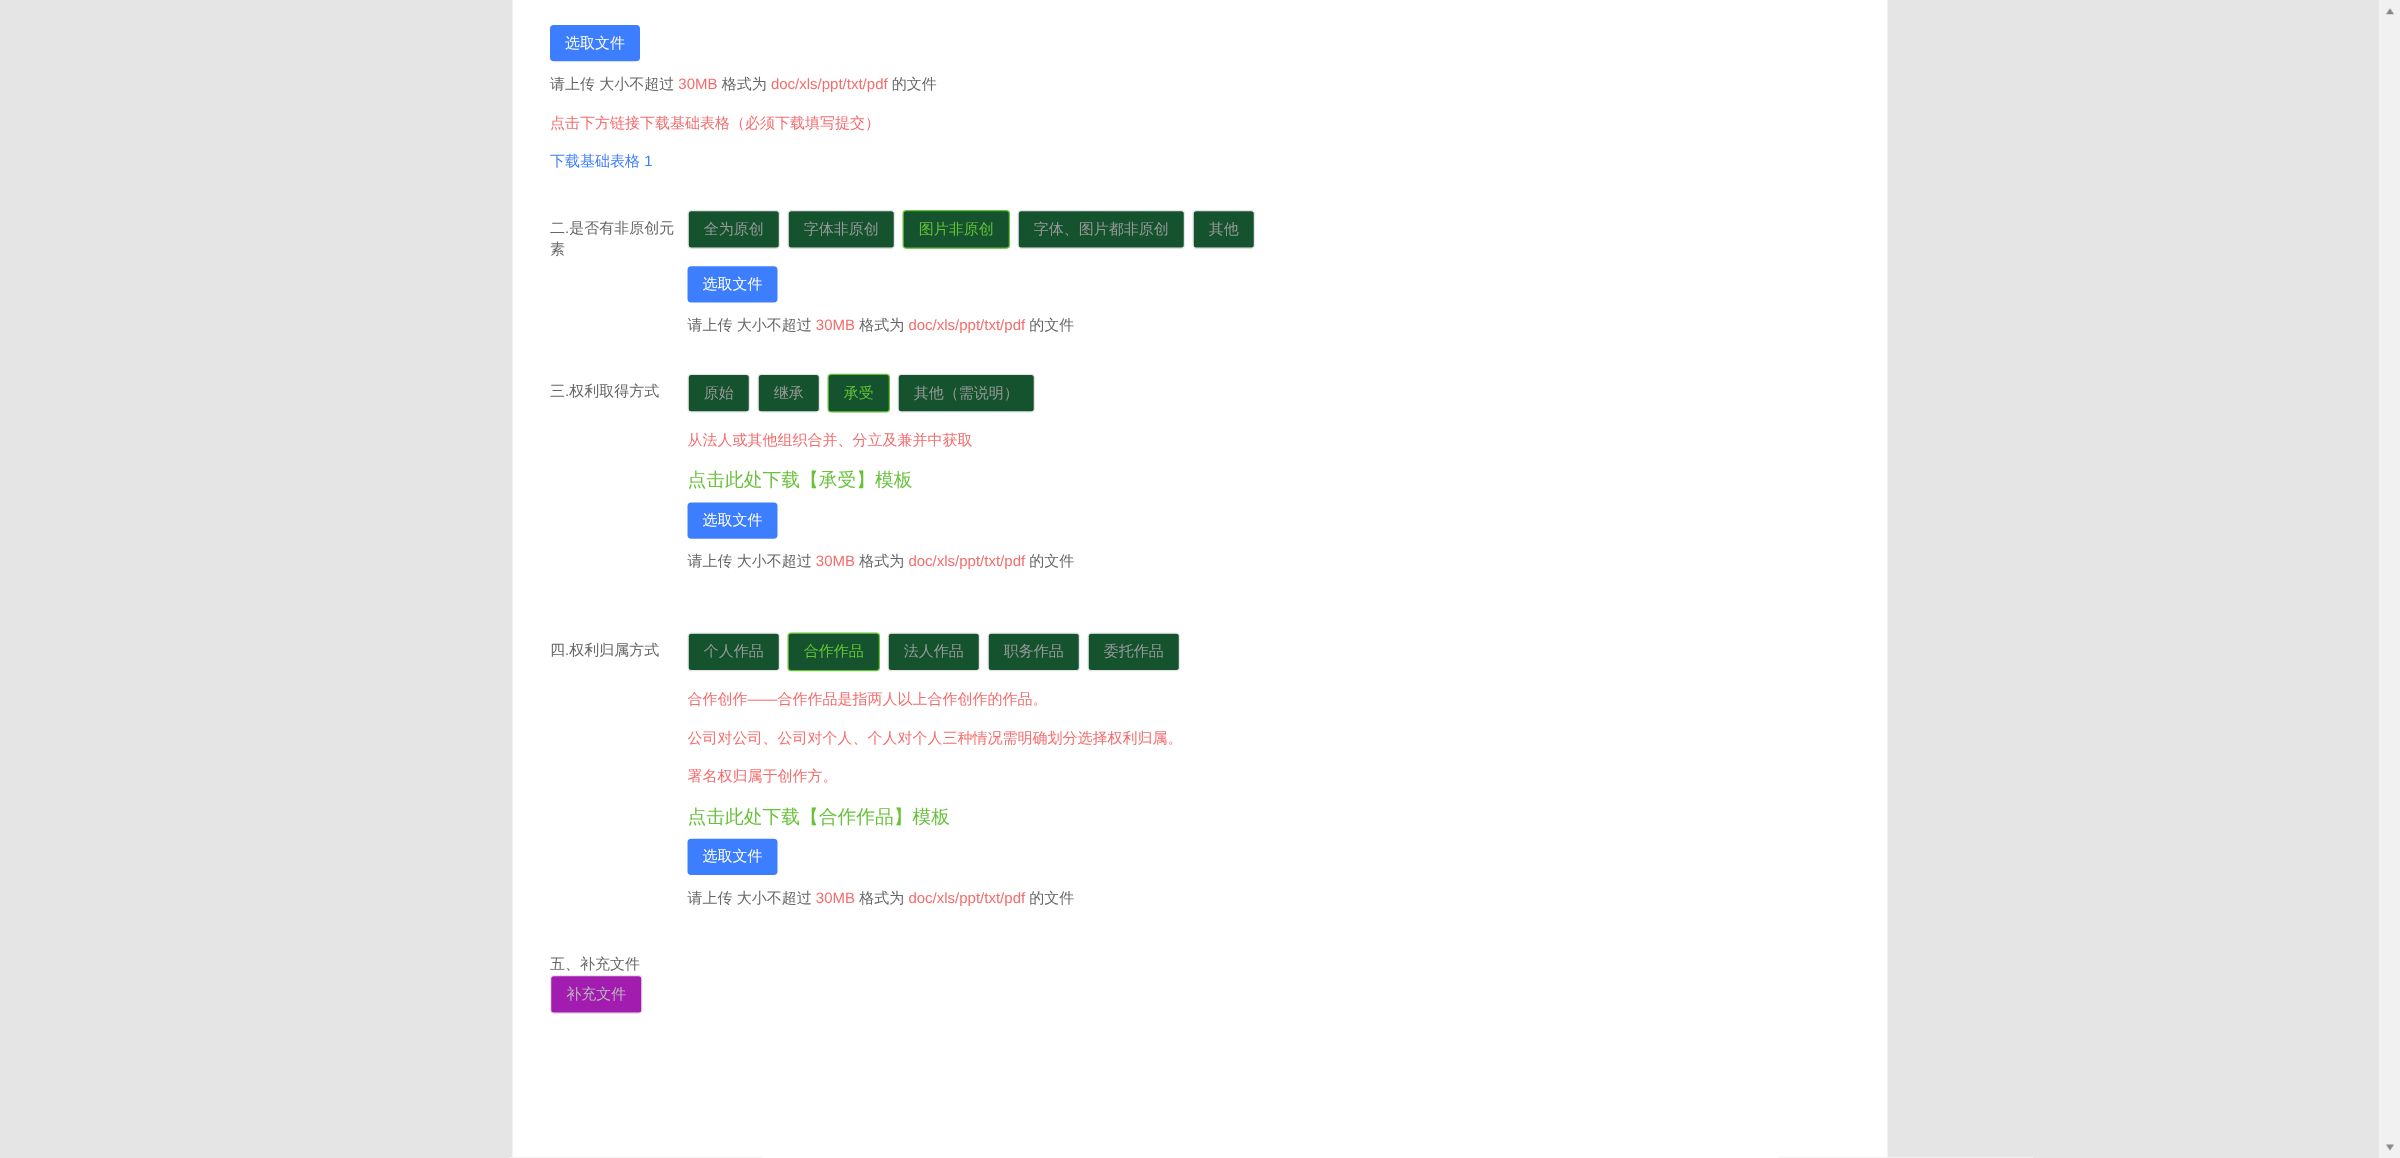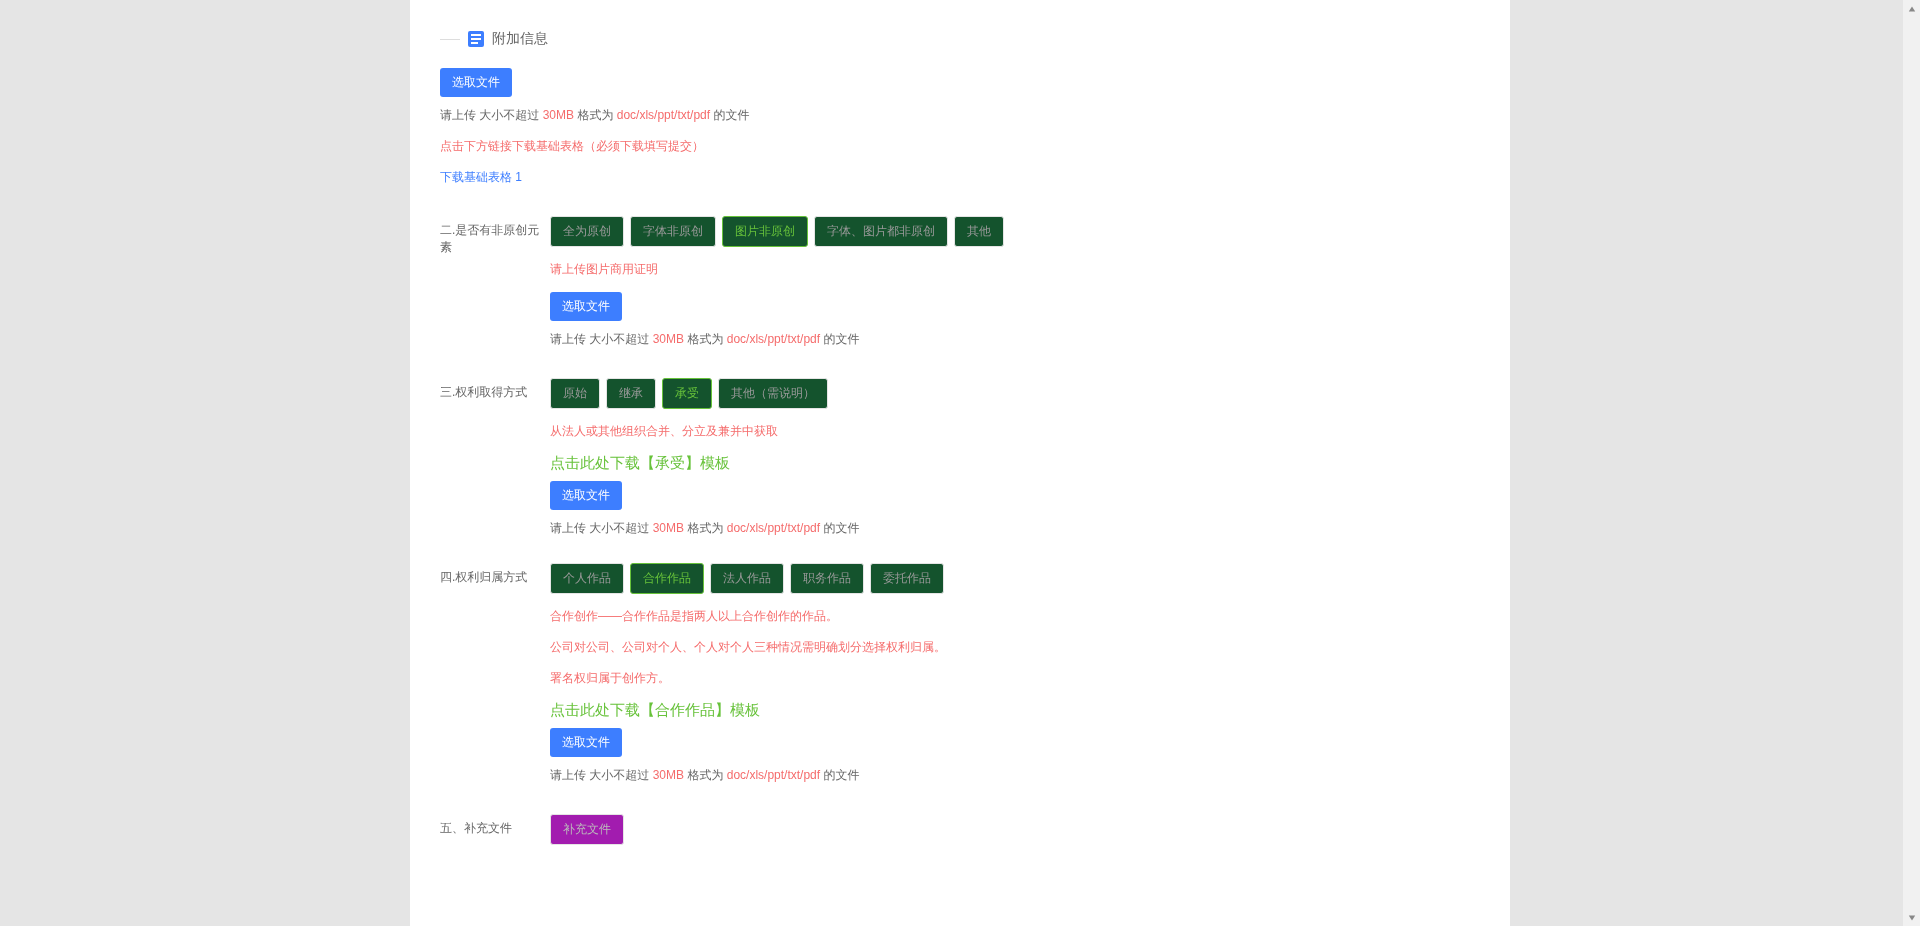--- a/index.html
+++ b/index.html
@@ -179,25 +179,20 @@
       flex: 1;
       width: 100%;
       position: relative;
     }
   </style>
 </head>
 <body>
 
 <div class="page-container">
 
-  <div class="section-header">
-    <span class="section-line"></span>
-    <span class="section-icon"></span>
-    <span class="section-title">附加信息</span>
-  </div>
 
   <div class="form-row">
     <div class="form-content">
       <button class="btn-primary">选取文件</button>
       <div class="hint-text">
         <span>请上传 大小不超过</span> <span class="highlight">30MB</span> <span>格式为</span> <span class="highlight">doc/xls/ppt/txt/pdf</span> <span>的文件</span>
       </div>
       <div class="warn-text">点击下方链接下载基础表格（必须下载填写提交）</div>
       <div class="link-text">下载基础表格 1</div>
     </div>
@@ -206,21 +201,20 @@
   <div class="form-row" style="margin-top: 30px;">
     <div class="form-label">二.是否有非原创元素</div>
     <div class="form-content">
       <div class="tag-group">
         <span class="tag-item">全为原创</span>
         <span class="tag-item">字体非原创</span>
         <span class="tag-item active">图片非原创</span>
         <span class="tag-item">字体、图片都非原创</span>
         <span class="tag-item">其他</span>
       </div>
-      <div class="warn-text">请上传图片商用证明</div>
       <div class="mt-block">
         <button class="btn-primary">选取文件</button>
       </div>
       <div class="hint-text">
         <span>请上传 大小不超过</span> <span class="highlight">30MB</span> <span>格式为</span> <span class="highlight">doc/xls/ppt/txt/pdf</span> <span>的文件</span>
       </div>
     </div>
   </div>
 
   <div class="form-row" style="margin-top: 30px;">
@@ -236,21 +230,21 @@
       <div class="green-text">点击此处下载【承受】模板</div>
       <div class="mt-block" style="margin-top: 8px;">
         <button class="btn-primary">选取文件</button>
       </div>
       <div class="hint-text">
         <span>请上传 大小不超过</span> <span class="highlight">30MB</span> <span>格式为</span> <span class="highlight">doc/xls/ppt/txt/pdf</span> <span>的文件</span>
       </div>
     </div>
   </div>
 
-  <div class="form-row" style="margin-top: 26px;">
+  <div class="form-row" style="margin-top: 48px;">
     <div class="form-label">四.权利归属方式</div>
     <div class="form-content">
       <div class="tag-group">
         <span class="tag-item">个人作品</span>
         <span class="tag-item active">合作作品</span>
         <span class="tag-item">法人作品</span>
         <span class="tag-item">职务作品</span>
         <span class="tag-item">委托作品</span>
       </div>
       <div class="warn-text">合作创作——合作作品是指两人以上合作创作的作品。</div>
@@ -259,21 +253,21 @@
       <div class="green-text">点击此处下载【合作作品】模板</div>
       <div class="mt-block" style="margin-top: 8px;">
         <button class="btn-primary">选取文件</button>
       </div>
       <div class="hint-text">
         <span>请上传 大小不超过</span> <span class="highlight">30MB</span> <span>格式为</span> <span class="highlight">doc/xls/ppt/txt/pdf</span> <span>的文件</span>
       </div>
     </div>
   </div>
 
-  <div class="form-row" style="margin-top: 30px;">
+  <div class="form-row" style="margin-top: 30px; flex-direction: column;">
     <div class="form-label">五、补充文件</div>
     <div class="form-content">
       <span class="btn-disabled">补充文件</span>
     </div>
   </div>
 
 </div>
 
 <div class="scrollbar">
   <div class="scroll-arrow">

